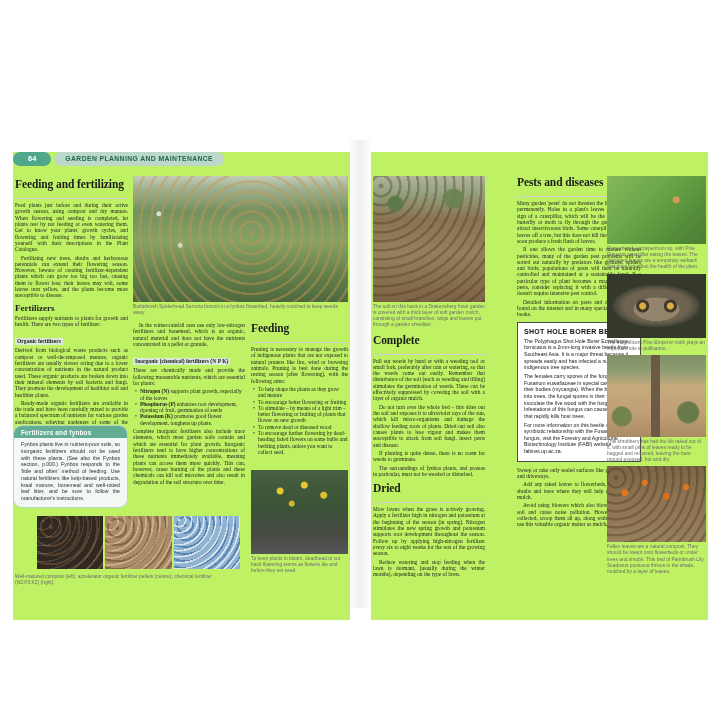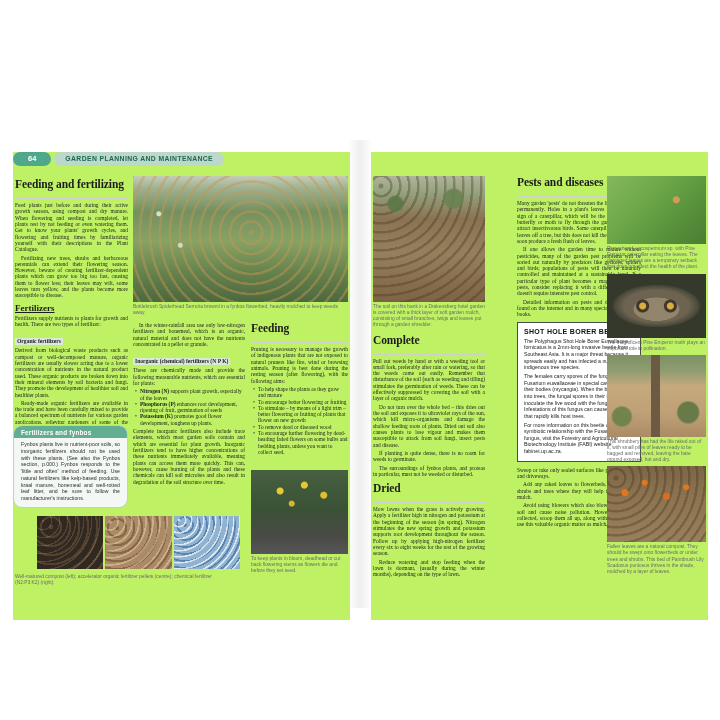--- a/index.html
+++ b/index.html
@@ -24,21 +24,21 @@
   }
   .hdr .bar{
     background:#bcd8cb;color:#1d6750;font:bold 6.8px "Liberation Sans",sans-serif;
     letter-spacing:.4px;border-radius:8px;height:14px;line-height:14px;padding:0 11px;white-space:nowrap;
   }
 
   
   .h1{font:bold 11.5px "Liberation Serif",serif;margin:0 0 3px 0;padding-bottom:8px;
       border-bottom:.5px solid #cfcfcf;letter-spacing:-.1px;}
   .h1.nowrap{white-space:nowrap;}
-  .h2{font:600 9px "Liberation Serif",serif;margin:4px 0 2px 0;text-decoration:underline;}
+  .h2{font:600 9px "Liberation Serif",serif;margin:4px 0 2px 0;}
   .runhead{font:bold 5.6px "Liberation Serif",serif;background:#d9e8dd;display:inline-block;
       padding:.5px 2px;margin:2px 0 1px 0;}
   p{font-size:5.4px;line-height:1.17;margin:0 0 2px 0;text-align:justify;}
   p.ind{text-indent:6px;margin-top:0;}
   ul{margin:0 0 2px 0;padding:0 0 0 2px;list-style:none;}
   li{font-size:5.4px;line-height:1.17;position:relative;padding-left:5px;text-align:left;}
   li::before{content:"\2022";position:absolute;left:0;top:0;color:#333;}
   .blead{font-weight:bold;}
   .cap{font:4.9px/1.25 "Liberation Sans",sans-serif;color:#6b6b6b;margin:2px 0 3px 0;text-align:left;}
 

